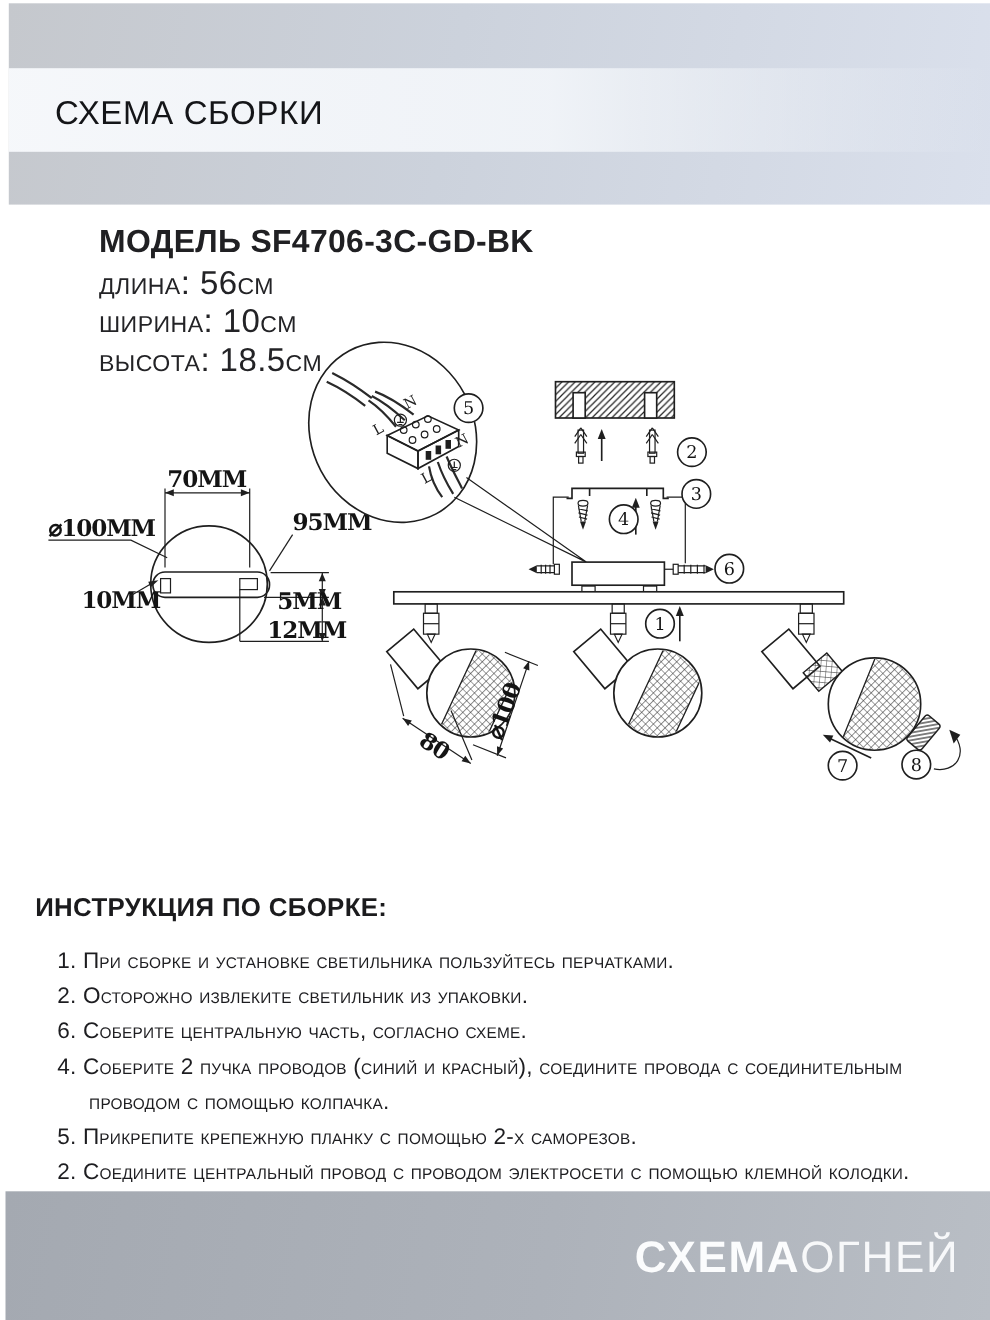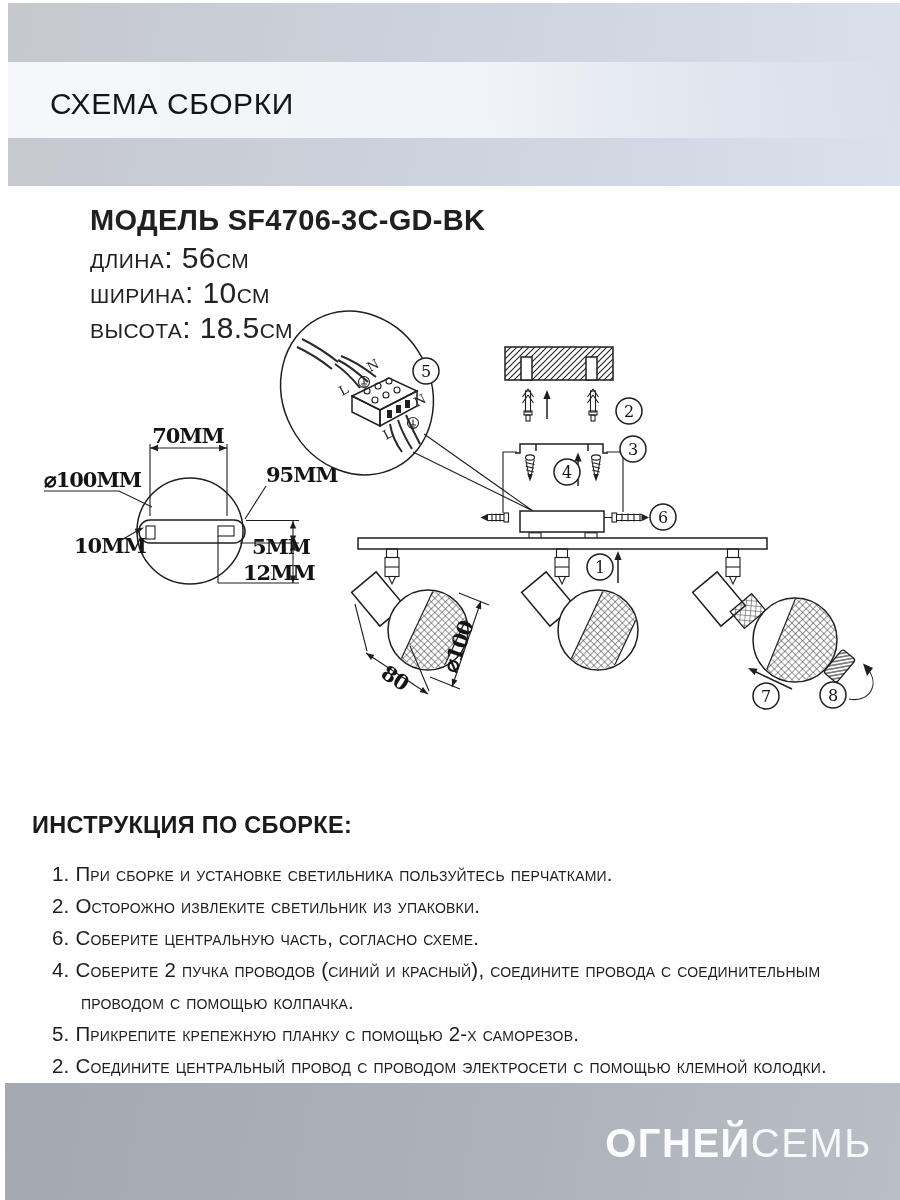--- a/index.html
+++ b/index.html
@@ -307,17 +307,17 @@
     <div class="instr-item">1. При сборке и установке светильника пользуйтесь перчатками.</div>
     <div class="instr-item">2. Осторожно извлеките светильник из упаковки.</div>
     <div class="instr-item">6. Соберите центральную часть, согласно схеме.</div>
     <div class="instr-item">4. Соберите 2 пучка проводов (синий и красный), соедините провода с соединительным проводом с помощью колпачка.</div>
     <div class="instr-item">5. Прикрепите крепежную планку с помощью 2-х саморезов.</div>
     <div class="instr-item">2. Соедините центральный провод с проводом электросети с помощью клемной колодки.</div>
   </div>
 
   <div class="footer">
     <div class="brand">
-      <span class="brand-bold">ОГНЕЙ</span><span class="brand-light">СЕМЬ</span>
+      <span class="brand-bold">СХЕМА</span><span class="brand-light">ОГНЕЙ</span>
     </div>
   </div>
 
 </div>
 
 </body></html>

